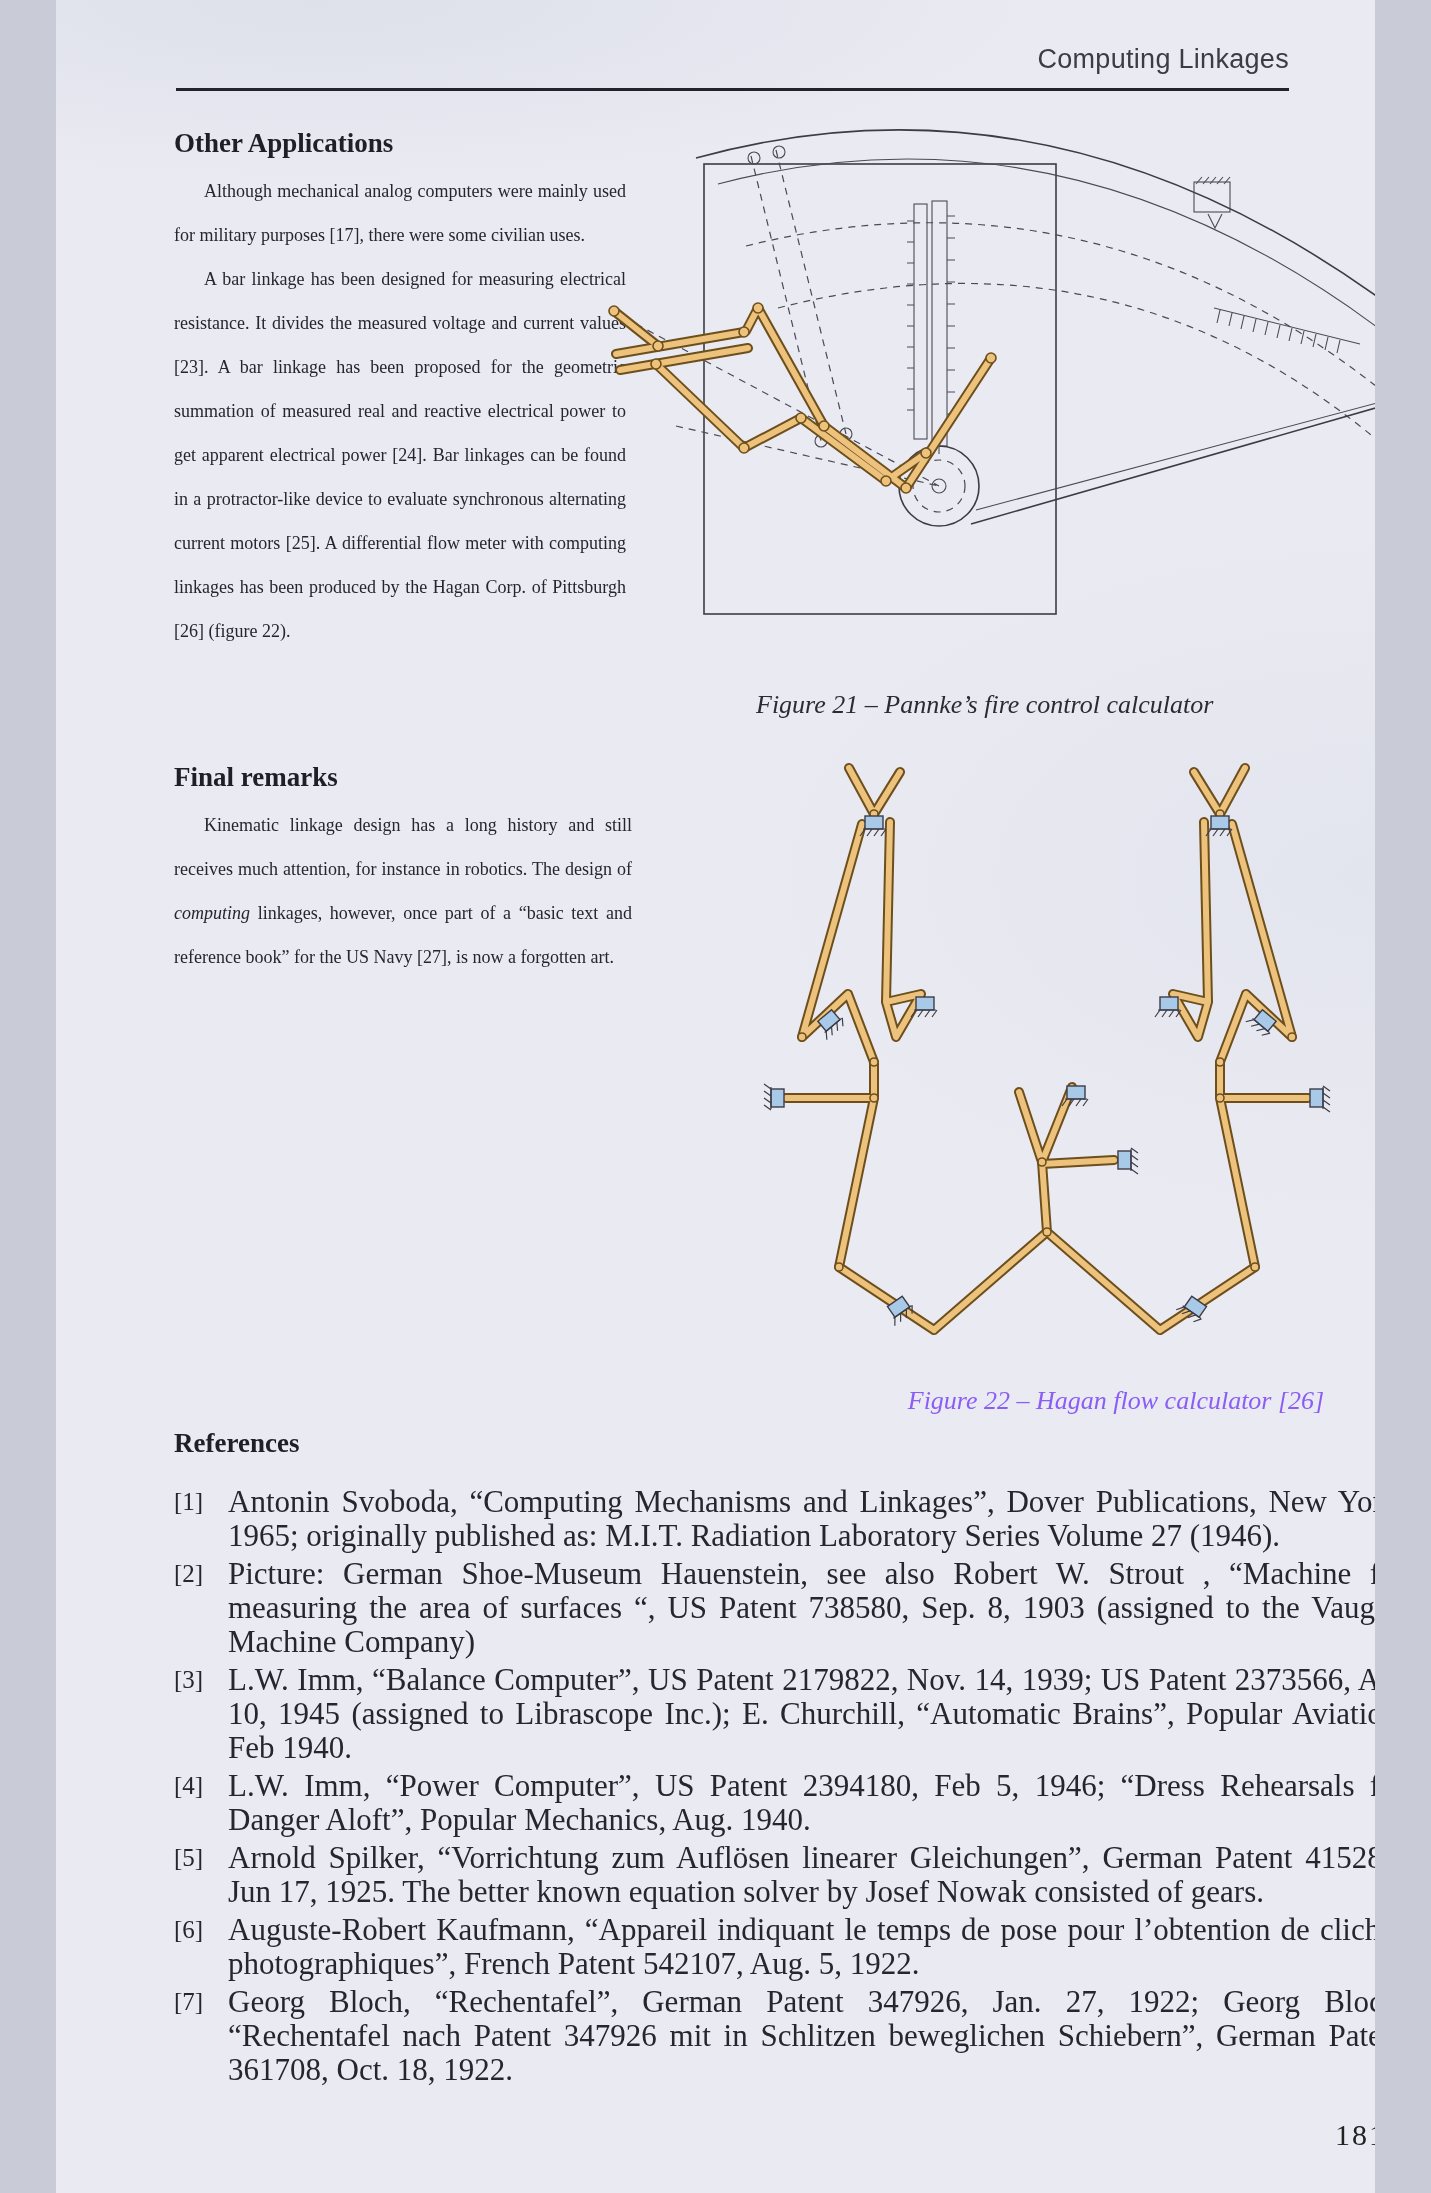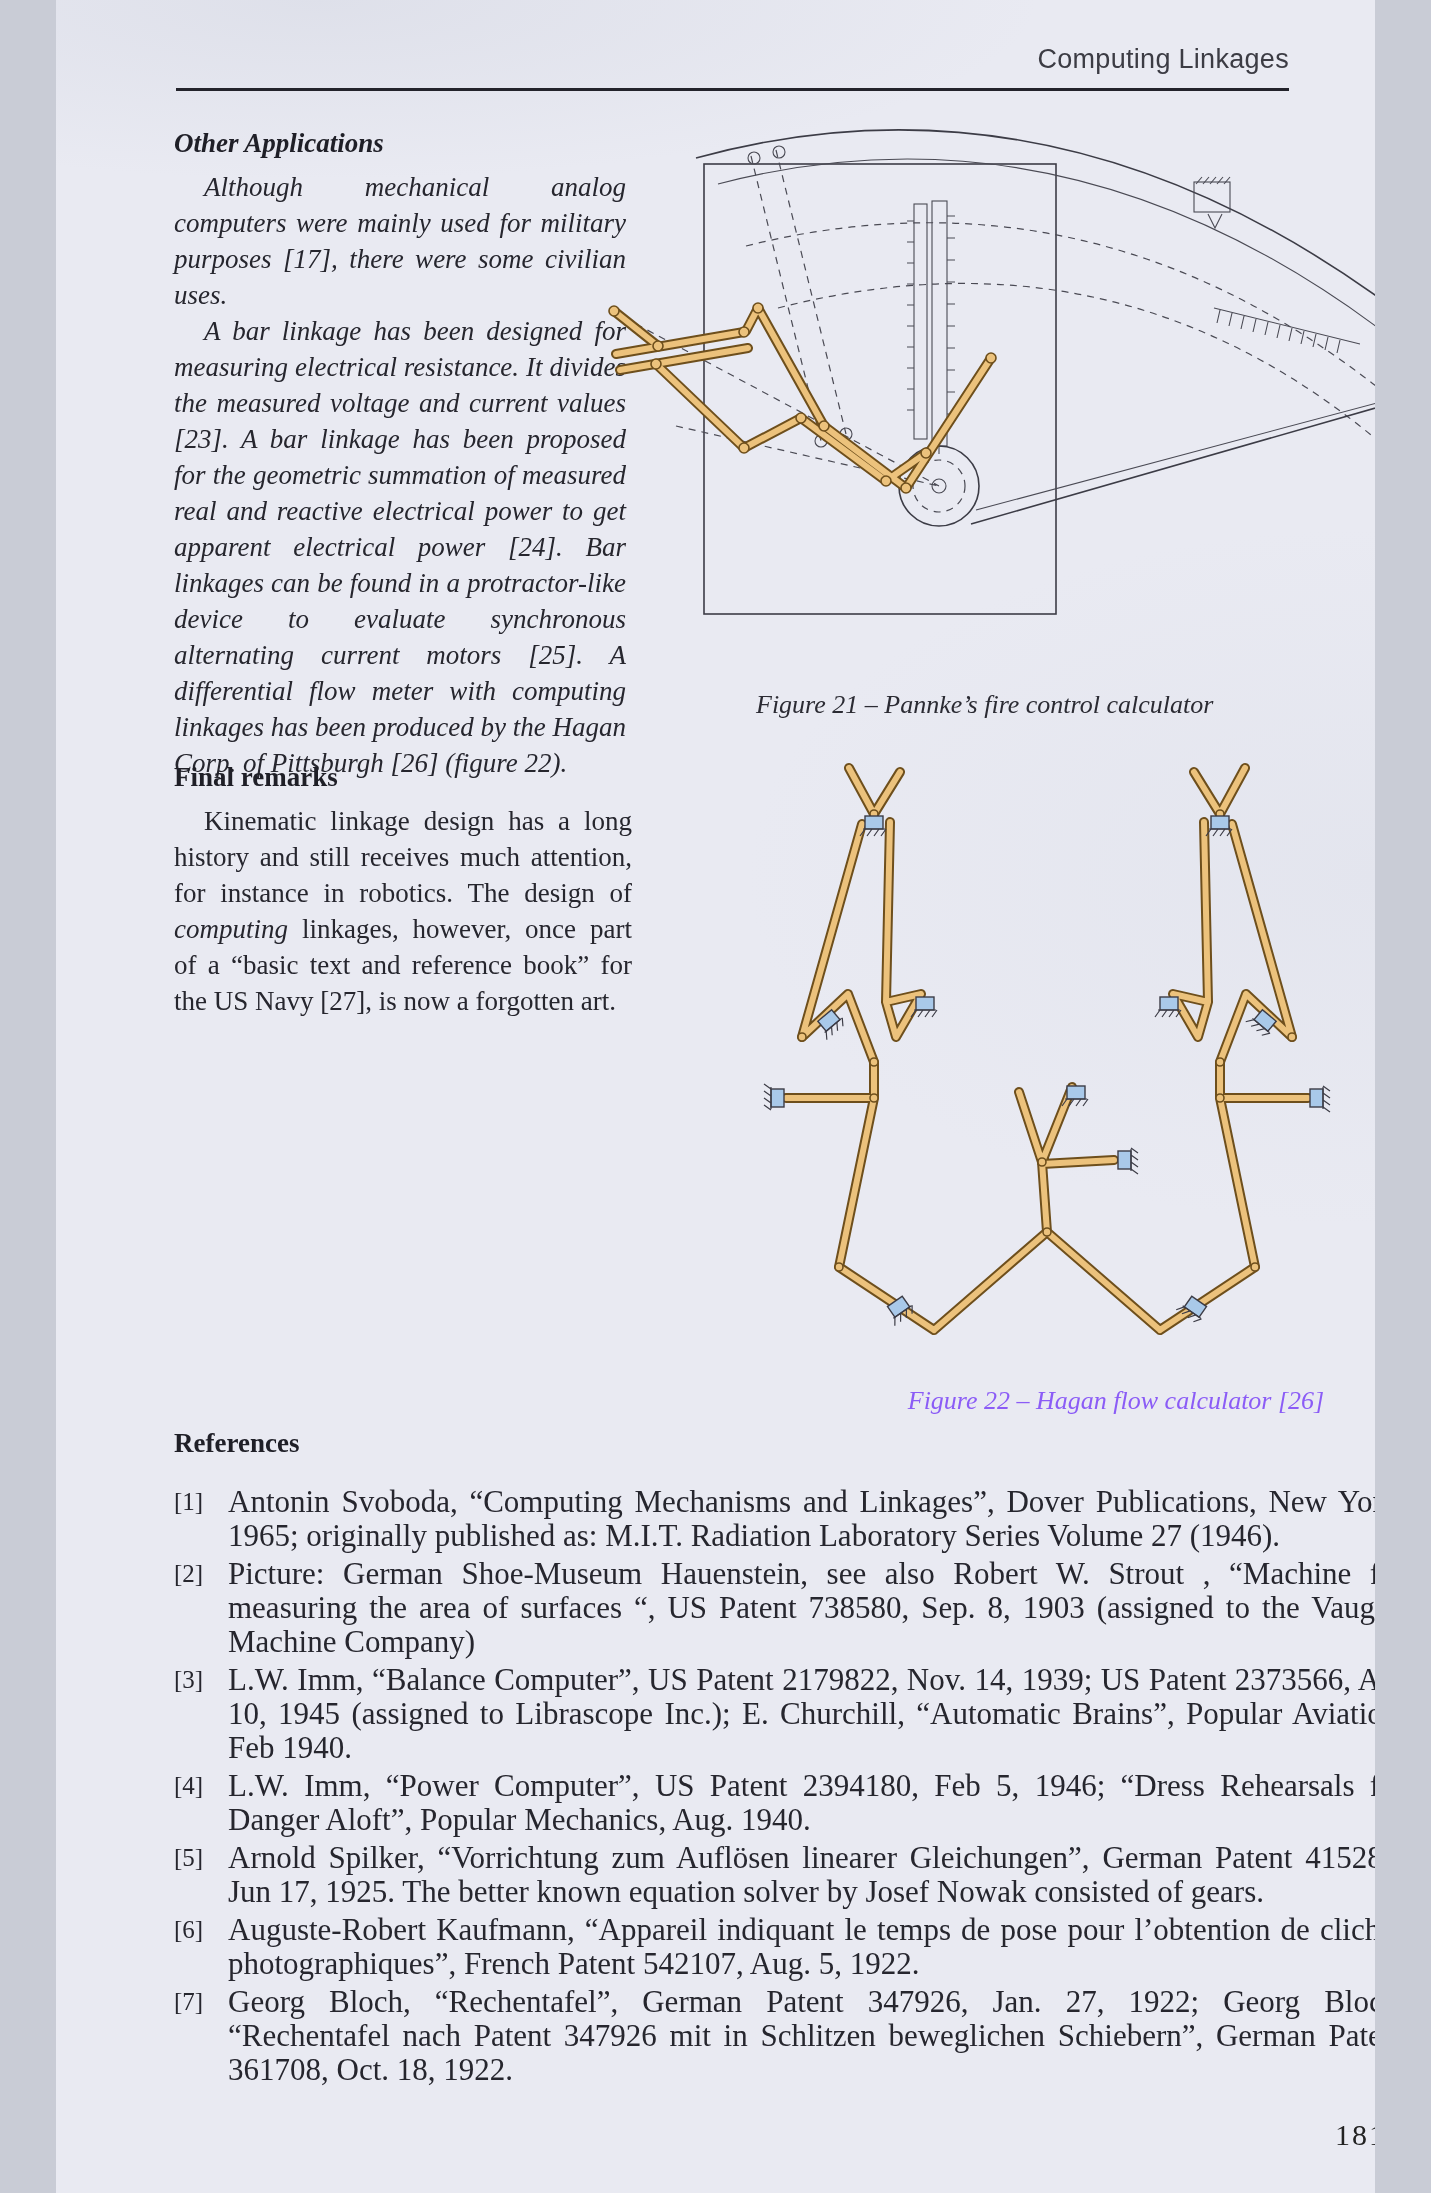--- a/index.html
+++ b/index.html
@@ -22,30 +22,30 @@
   .running-head{
     position:absolute; top:44px; right:86px;
     font-family:"Liberation Sans", sans-serif;
     font-size:27px; color:#3c3c44; letter-spacing:.3px;
   }
   .head-rule{
     position:absolute; top:88px; left:120px; right:86px;
     height:3px; background:#23232b;
   }
   .col-left{
-    position:absolute; left:118px; top:128px; width:452px;font-style:italic;
+    position:absolute; left:118px; top:128px; width:452px;
   }
   .col-left2{
     position:absolute; left:118px; top:762px; width:458px;
   }
   h2.sec{
     font-size:27px; font-weight:bold; margin:0 0 10px 0; color:#1f1f27;
   }
   p.body{
-    font-size:27px; line-height:36px; margin:0;
+    font-size:18px; line-height:44px; margin:0;
     text-align:justify; text-indent:30px;
   }
   .fig21{ position:absolute; left:540px; top:96px; width:890px; height:600px; }
   .fig21-cap{
     position:absolute; left:700px; top:690px; width:720px;
     font-style:italic; font-size:26px; text-align:left; color:#2b2b33;
   }
   .fig22{ position:absolute; left:578px; top:762px; width:822px; height:612px; }
   .fig22-cap{
     position:absolute; left:700px; top:1386px; width:720px;

